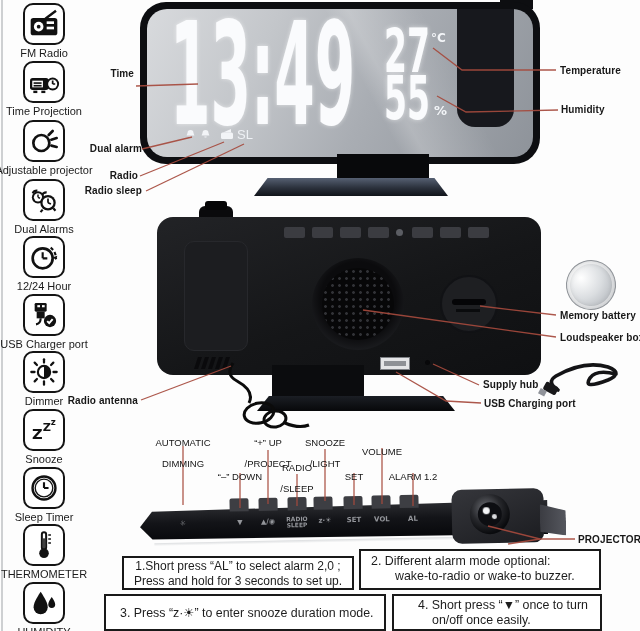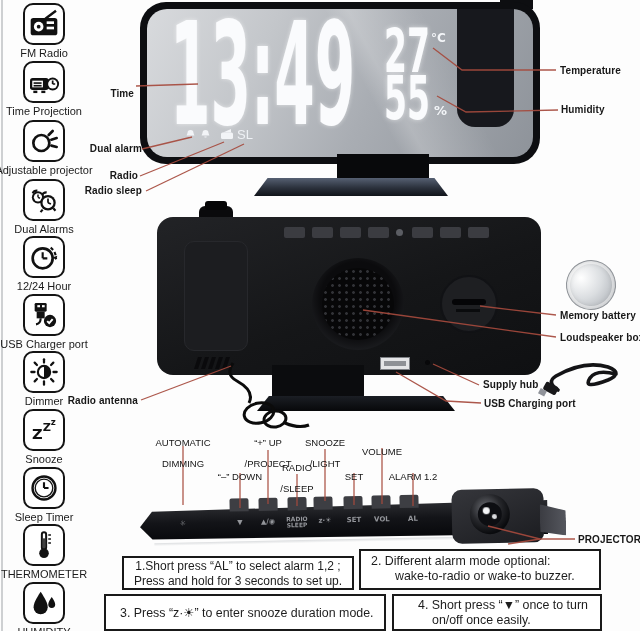--- a/index.html
+++ b/index.html
@@ -357,21 +357,21 @@
       <line x1="297" y1="474" x2="297" y2="506"></line>
       <line x1="325" y1="449" x2="325" y2="501"></line>
       <line x1="354" y1="473" x2="354" y2="505"></line>
       <line x1="382" y1="448" x2="382" y2="504"></line>
       <line x1="413" y1="473" x2="413" y2="506"></line>
       <polyline points="488,526 540,539 575,539"></polyline>
       <polyline points="508,544 540,539"></polyline>
     </g>
   </svg>
 
-  <div class="callout" style="left:70px;top:88px;width:64px;text-align:right">Time</div>
+  <div class="callout" style="left:70px;top:68px;width:64px;text-align:right">Time</div>
   <div class="callout" style="left:40px;top:143px;width:102px;text-align:right">Dual alarm</div>
   <div class="callout" style="left:58px;top:170px;width:80px;text-align:right">Radio</div>
   <div class="callout" style="left:50px;top:185px;width:92px;text-align:right">Radio sleep</div>
   <div class="callout" style="left:560px;top:65px">Temperature</div>
   <div class="callout" style="left:561px;top:104px">Humidity</div>
   <div class="callout" style="left:560px;top:310px">Memory battery</div>
   <div class="callout" style="left:560px;top:332px">Loudspeaker box</div>
   <div class="callout" style="left:483px;top:379px">Supply hub</div>
   <div class="callout" style="left:484px;top:398px">USB Charging port</div>
   <div class="callout" style="left:62px;top:395px;width:76px;text-align:right">Radio antenna</div>
@@ -400,21 +400,21 @@
   </div>
   <div class="btnlab" style="left:345px;top:436px;width:74px">
     <span style="display:block">VOLUME</span>
   </div>
   <div class="btnlab" style="left:374px;top:461px;width:78px">
     <span style="display:block">ALARM 1.2</span>
   </div>
   <div class="callout" style="left:578px;top:534px">PROJECTOR</div>
 
   <div class="ibox" style="left:122px;top:556px;width:232px;height:34px;text-align:center;padding-top:1px;font-size:12px">
-    <div class="ins-line">1.Short press  “AL”  to select alarm 1,2 ;</div>
+    <div class="ins-line">1.Short press  “AL”  to select alarm 2,0 ;</div>
     <div class="ins-line">Press and hold for 3 seconds to set up.</div>
   </div>
   <div class="ibox" style="left:359px;top:549px;width:242px;height:41px;padding:3px 0 0 10px;font-size:12.4px">
     <div class="ins-line">2. Different alarm mode optional:</div>
     <div class="ins-line" style="padding-left:24px">wake-to-radio or wake-to buzzer.</div>
   </div>
   <div class="ibox" style="left:104px;top:594px;width:282px;height:37px;padding:10px 0 0 14px;font-size:12.4px">
     <div class="ins-line">3. Press  “z·☀”  to enter snooze duration mode.</div>
   </div>
   <div class="ibox" style="left:392px;top:594px;width:210px;height:37px;padding:2px 0 0 24px;font-size:12.4px">

